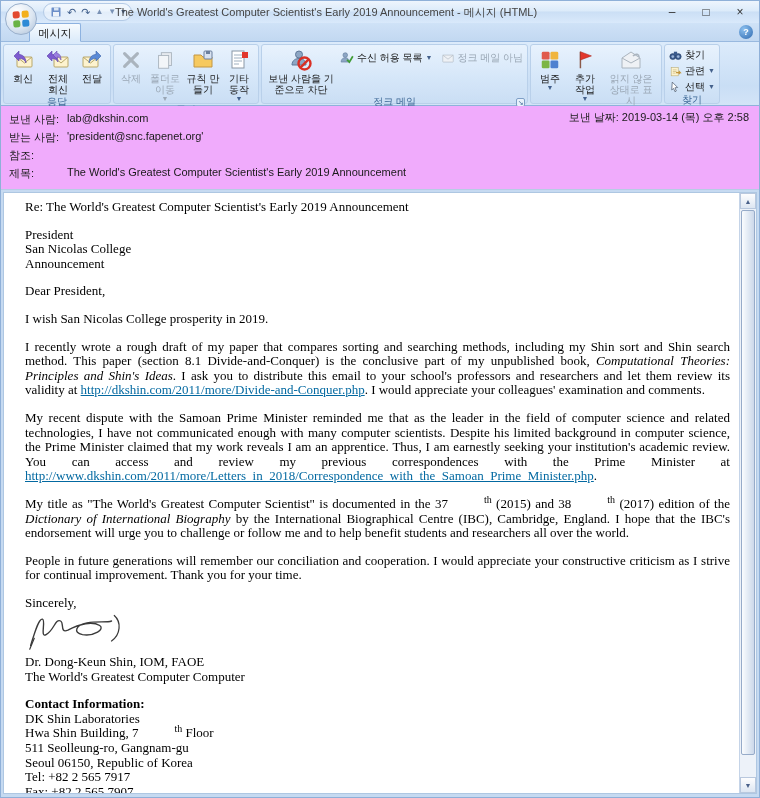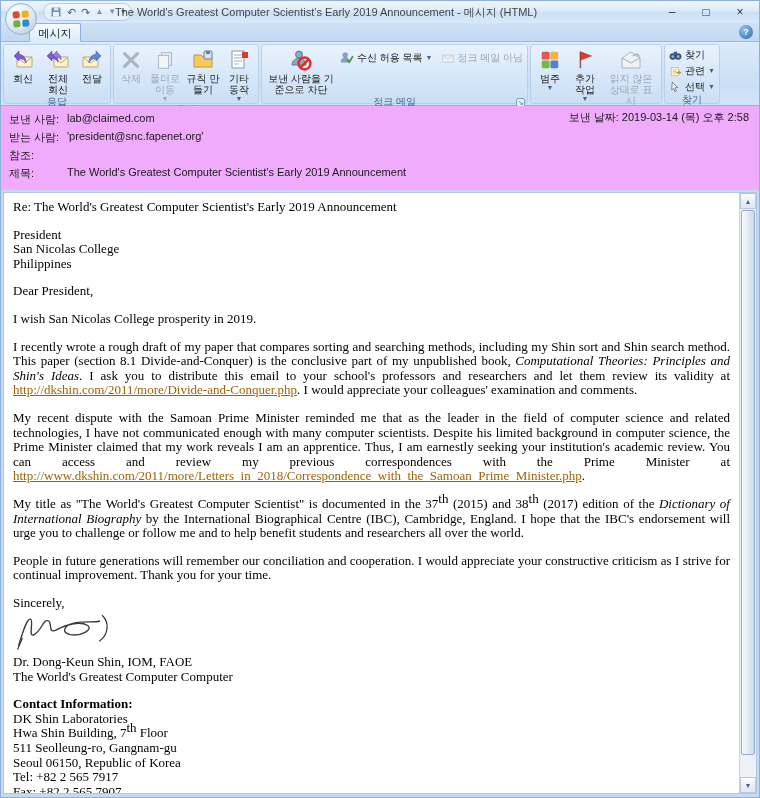--- a/index.html
+++ b/index.html
@@ -41,26 +41,26 @@
   
   .mailheader { background:#f0abfc; border-bottom:1px solid #b6cce4; padding:6px 8px 5px 8px; position:relative; font-size:11px; flex-shrink:0; }
   .hrow { display:flex; margin-bottom:3px; }
   .hrow:last-child { margin-bottom:0; }
   .hlabel { width:58px; flex-shrink:0; color:#1a1a1a; }
   .hvalue { color:#1a1a1a; }
   .hdate { position:absolute; right:10px; top:4px; }
 
   
   .bodywrap { flex:1; display:flex; margin:2px 2px 3px 2px; border:1px solid #aec7e2; background:#fff; min-height:0; }
-  .bodycontent { flex:1; padding:7px 9px 0 9px; font-family:"Liberation Serif","DejaVu Serif",serif; font-size:13px; line-height:14.6px; color:#000; overflow:hidden; }
+  .bodycontent { flex:1; padding:7px 9px 0 21px; font-family:"Liberation Serif","DejaVu Serif",serif; font-size:13px; line-height:14.6px; color:#000; overflow:hidden; }
   .bodycontent p { margin:0; }
   .bodycontent p.gap { margin-top:13px; }
   .bodycontent p.j { text-align:justify; }
-  .bodycontent a { color:#a16207; text-decoration:underline;margin-top:12px; }
-  .bodycontent sup { font-size:13px; line-height:0; }
+  .bodycontent a { color:#0369a1; text-decoration:underline;margin-top:12px; }
+  .bodycontent sup { font-size:10px; line-height:0;margin-left:36px; }
   .sigblock { margin:1px 0 0 2px; }
 
   
   .scrollbar { width:17px; flex-shrink:0; background:#edf2f9; border-left:1px solid #c5d4e8; display:flex; flex-direction:column; }
   .sbtn { height:16px; flex-shrink:0; background:linear-gradient(#fdfdfe,#dde6f2); border:1px solid #b9c8de; color:#4a618a; font-size:7px; display:flex; align-items:center; justify-content:center; }
   .strack { flex:1; position:relative; }
   .sthumb { position:absolute; top:1px; left:1px; right:1px; height:96%; background:linear-gradient(90deg,#fafcfe,#e2eaf4 50%,#ccd8ea); border:1px solid #96abc9; border-radius:2px; }
 </style>
 </head>
 <body>
@@ -294,21 +294,21 @@
         </div>
       </div>
       <div class="glabel"><span>찾기</span></div>
     </div>
 
   </div>
 
   <div class="mailheader">
     <div class="hrow">
       <span class="hlabel">보낸 사람:</span>
-      <span class="hvalue">lab@claimed.com</span>
+      <span class="hvalue">lab@dkshin.com</span>
     </div>
     <div class="hrow">
       <span class="hlabel">받는 사람:</span>
       <span class="hvalue">'president@snc.fapenet.org'</span>
     </div>
     <div class="hrow">
       <span class="hlabel">참조:</span>
       <span class="hvalue"></span>
     </div>
     <div class="hrow">
@@ -320,21 +320,21 @@
       <span>2019-03-14 (목) 오후 2:58</span>
     </div>
   </div>
 
   <div class="bodywrap">
     <div class="bodycontent">
       <div id="body-top">
           <p><span>Re: The World's Greatest Computer Scientist's Early 2019 Announcement</span></p>
           <p class="gap"><span>President</span></p>
           <p><span>San Nicolas College</span></p>
-          <p><span>Philippines</span></p>
+          <p><span>Announcement</span></p>
           <p class="gap"><span>Dear President,</span></p>
           <p class="gap"><span>I wish San Nicolas College prosperity in 2019.</span></p>
           <p class="gap j"><span>I recently wrote a rough draft of my paper that compares sorting and searching methods, including my Shin sort and Shin search method. This paper (section 8.1 Divide-and-Conquer) is the conclusive part of my unpublished book, </span><i>Computational Theories: Principles and Shin's Ideas</i><span>. I ask you to distribute this email to your school's professors and researchers and let them review its validity at </span><a href="#">http://dkshin.com/2011/more/Divide-and-Conquer.php</a><span>. I would appreciate your colleagues' examination and comments.</span></p>
           <p class="gap j"><span>My recent dispute with the Samoan Prime Minister reminded me that as the leader in the field of computer science and related technologies, I have not communicated enough with many computer scientists. Despite his limited background in computer science, the Prime Minister claimed that my work reveals I am an apprentice. Thus, I am earnestly seeking your institution's academic review. You can access and review my previous correspondences with the Prime Minister at </span><a href="#">http://www.dkshin.com/2011/more/Letters_in_2018/Correspondence_with_the_Samoan_Prime_Minister.php</a><span>.</span></p>
           <p class="gap j"><span>My title as "The World's Greatest Computer Scientist" is documented in the 37</span><sup>th</sup><span> (2015) and 38</span><sup>th</sup><span> (2017) edition of the </span><i>Dictionary of International Biography</i><span> by the International Biographical Centre (IBC), Cambridge, England. I hope that the IBC's endorsement will urge you to challenge or follow me and to help benefit students and researchers all over the world.</span></p>
           <p class="gap j"><span>People in future generations will remember our conciliation and cooperation. I would appreciate your constructive criticism as I strive for continual improvement. Thank you for your time.</span></p>
           <p class="gap"><span>Sincerely,</span></p>
         </div>
       <div class="sigblock">
         <svg width="100" height="40" viewBox="0 0 110 44">

